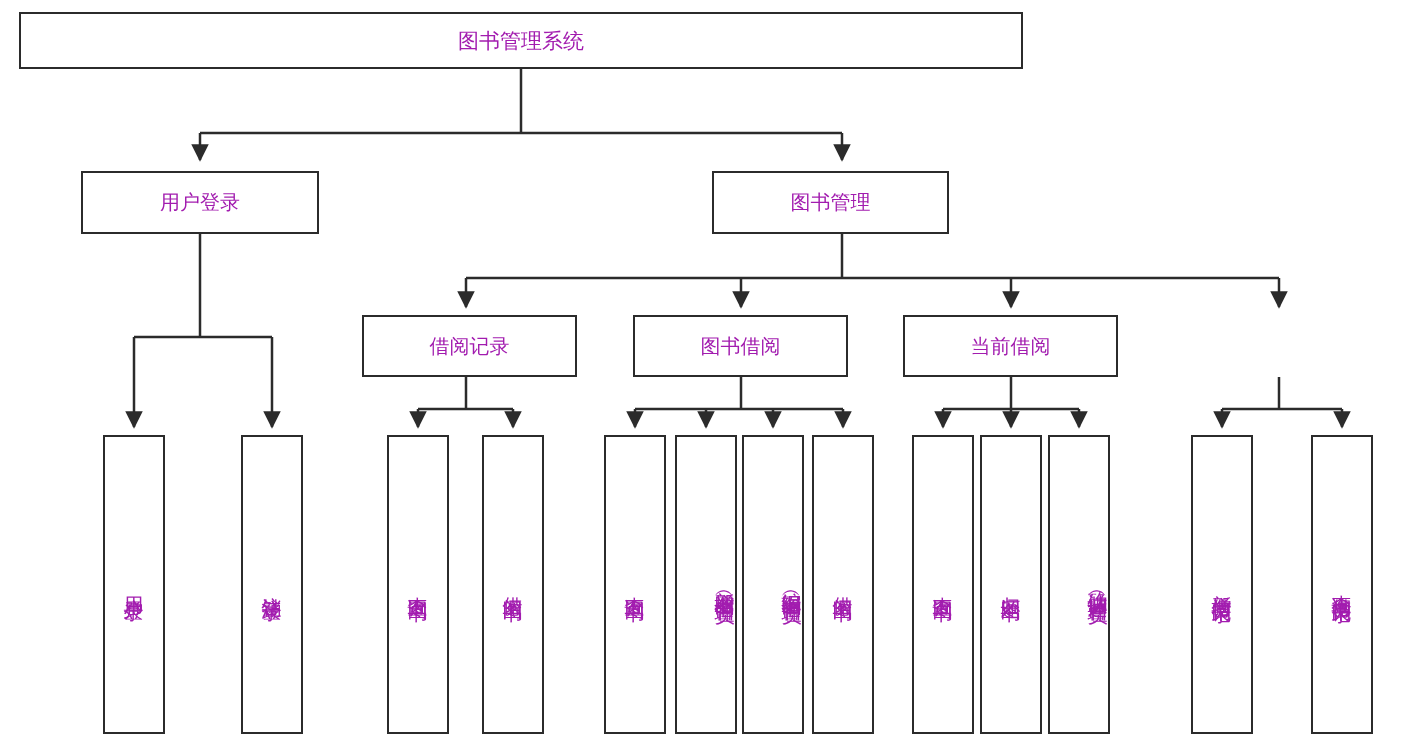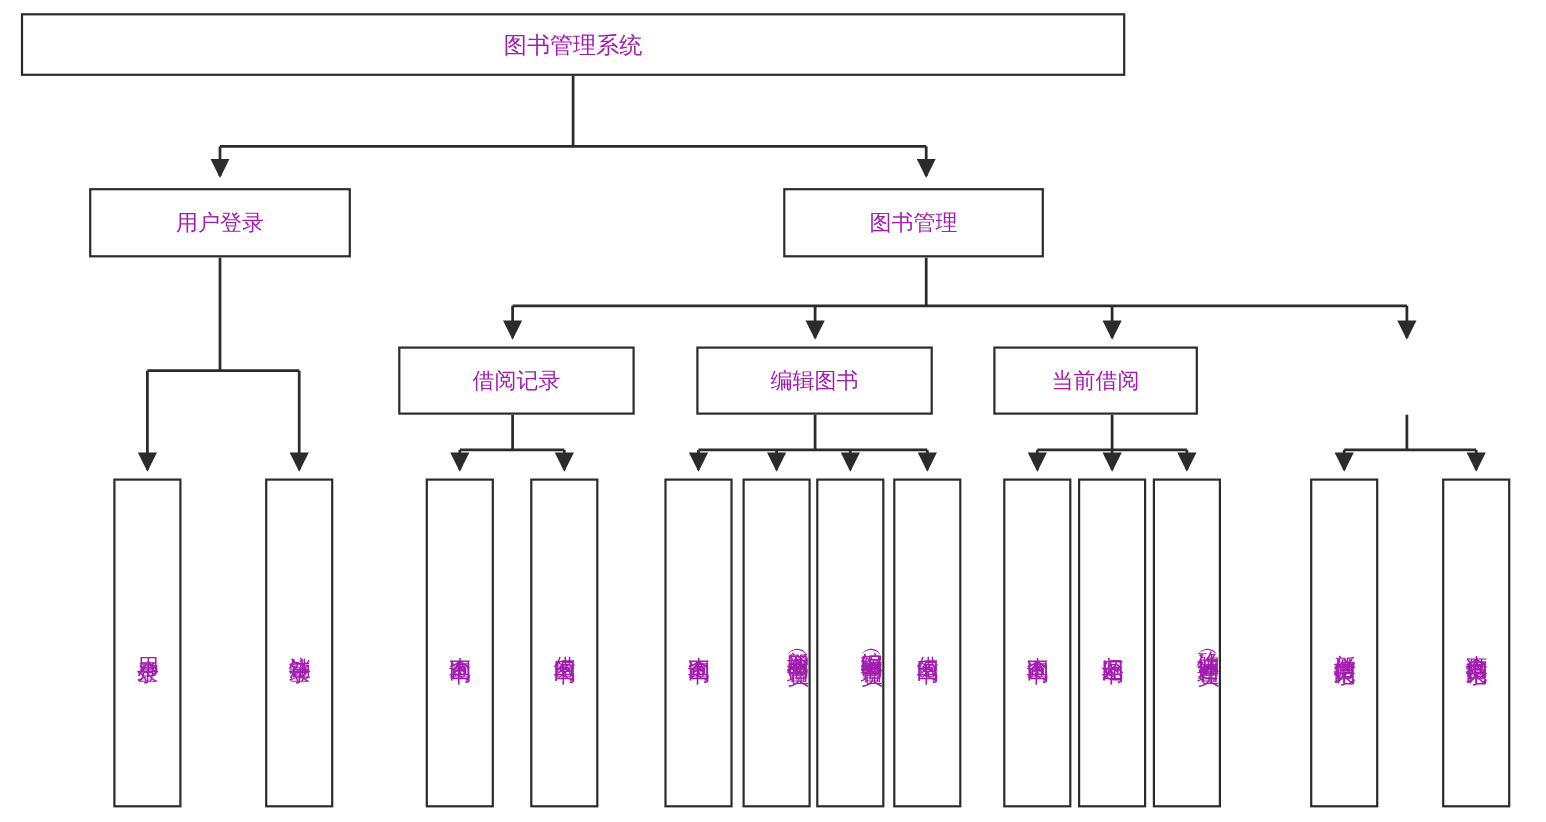--- a/index.html
+++ b/index.html
@@ -109,22 +109,22 @@
       <path d="M 1342 409 L 1342 427" marker-end="url(#arrow)"></path>
     </g>
   </svg>
 
   <div class="node root" style="left:19px; top:12px; width:1004px; height:57px;">图书管理系统</div>
 
   <div class="node level2" style="left:81px; top:171px; width:238px; height:63px;">用户登录</div>
   <div class="node level2" style="left:712px; top:171px; width:237px; height:63px;">图书管理</div>
 
   <div class="node level2" style="left:362px; top:315px; width:215px; height:62px;">借阅记录</div>
-  <div class="node level2" style="left:633px; top:315px; width:215px; height:62px;">编辑图书</div>
-  <div class="node level2" style="left:903px; top:315px; width:186px; height:62px;">当前借阅</div>
+  <div class="node level2" style="left:633px; top:315px; width:215px; height:62px;">图书借阅</div>
+  <div class="node level2" style="left:903px; top:315px; width:215px; height:62px;">当前借阅</div>
 
   <div class="node leaf align-center" style="left:103px; top:435px; width:62px; height:299px;">用户登录</div>
   <div class="node leaf align-center" style="left:241px; top:435px; width:62px; height:299px;">注销登录</div>
 
   <div class="node leaf align-center" style="left:387px; top:435px; width:62px; height:299px;">查询图书</div>
   <div class="node leaf align-center" style="left:482px; top:435px; width:62px; height:299px;">借阅图书</div>
 
   <div class="node leaf align-center" style="left:604px; top:435px; width:62px; height:299px;">查询图书</div>
   <div class="node leaf align-top" style="left:675px; top:435px; width:62px; height:299px;">新增图书（管理员）</div>
   <div class="node leaf align-top" style="left:742px; top:435px; width:62px; height:299px;">编辑图书（管理员）</div>

